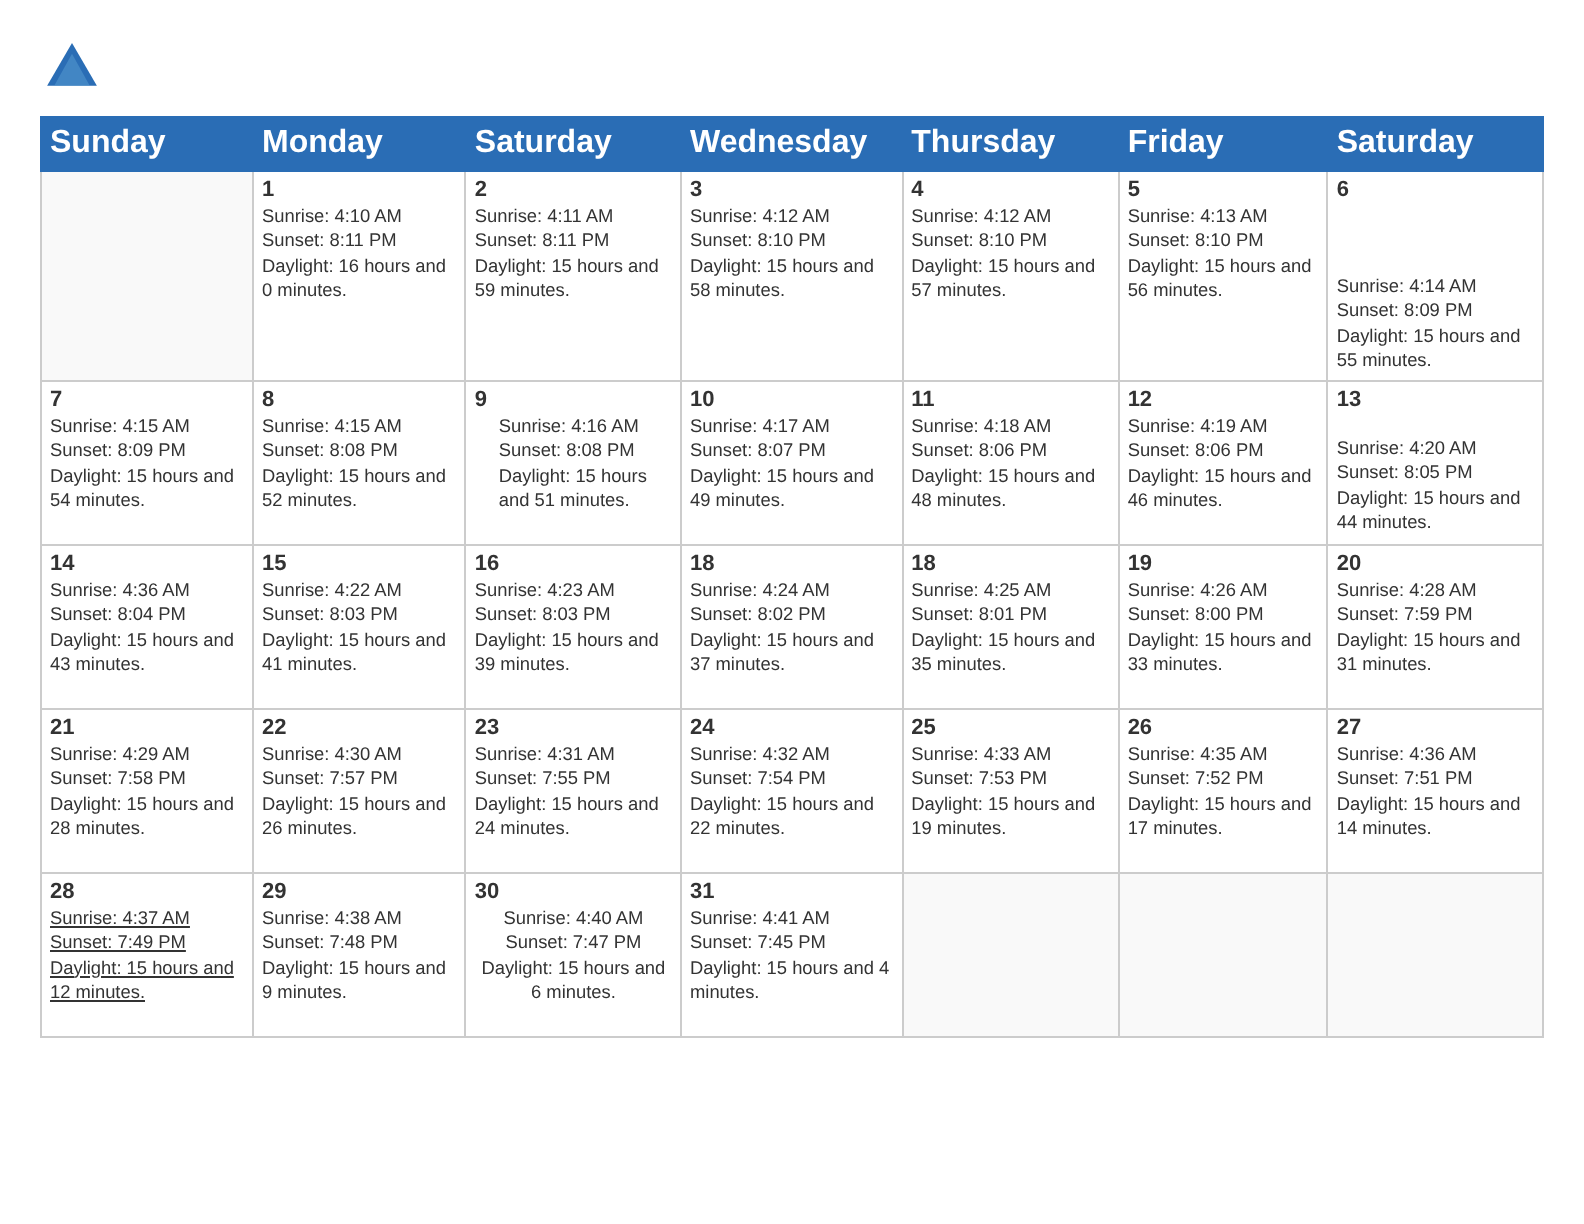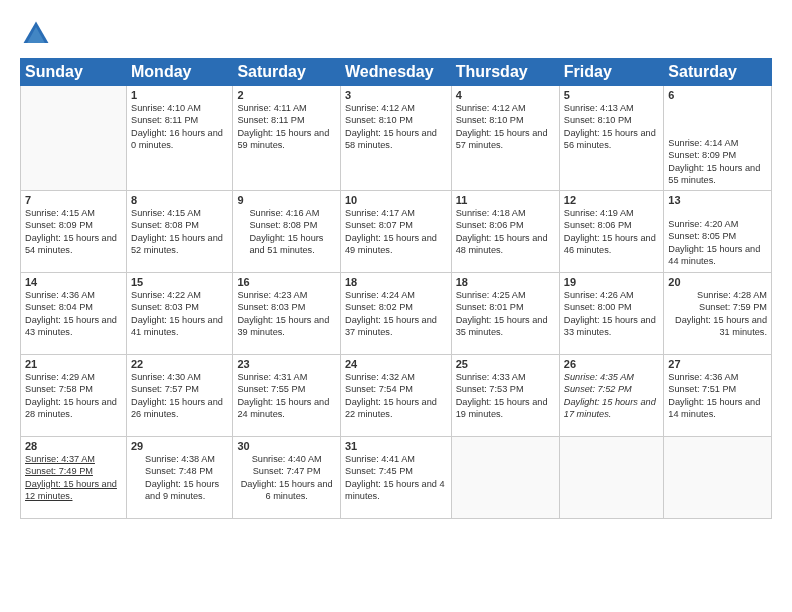--- a/index.html
+++ b/index.html
@@ -245,21 +245,21 @@
 Daylight: 15 hours and 35 minutes.</div>
           </td>
           <td>
             <div class="day-number">19</div>
             <div class="day-info" style="white-space: pre-line;">Sunrise: 4:26 AM
 Sunset: 8:00 PM
 Daylight: 15 hours and 33 minutes.</div>
           </td>
           <td>
             <div class="day-number">20</div>
-            <div class="day-info" style="white-space: pre-line; text-align: right;">Sunrise: 4:28 AM
+            <div class="day-info" style="white-space: pre-line;">Sunrise: 4:28 AM
 Sunset: 7:59 PM
 Daylight: 15 hours and 31 minutes.</div>
           </td>
         </tr>
         <tr>
           <td>
             <div class="day-number">21</div>
             <div class="day-info" style="white-space: pre-line;">Sunrise: 4:29 AM
 Sunset: 7:58 PM
 Daylight: 15 hours and 28 minutes.</div>
@@ -283,41 +283,41 @@
 Daylight: 15 hours and 22 minutes.</div>
           </td>
           <td>
             <div class="day-number">25</div>
             <div class="day-info" style="white-space: pre-line;">Sunrise: 4:33 AM
 Sunset: 7:53 PM
 Daylight: 15 hours and 19 minutes.</div>
           </td>
           <td>
             <div class="day-number">26</div>
-            <div class="day-info" style="white-space: pre-line; font-style: italic;">Sunrise: 4:35 AM
+            <div class="day-info" style="white-space: pre-line;">Sunrise: 4:35 AM
 Sunset: 7:52 PM
 Daylight: 15 hours and 17 minutes.</div>
           </td>
           <td>
             <div class="day-number">27</div>
             <div class="day-info" style="white-space: pre-line;">Sunrise: 4:36 AM
 Sunset: 7:51 PM
 Daylight: 15 hours and 14 minutes.</div>
           </td>
         </tr>
         <tr>
           <td>
             <div class="day-number">28</div>
             <div class="day-info" style="white-space: pre-line; text-decoration: underline;">Sunrise: 4:37 AM
 Sunset: 7:49 PM
 Daylight: 15 hours and 12 minutes.</div>
           </td>
           <td>
             <div class="day-number">29</div>
-            <div class="day-info" style="white-space: pre-line; margin-left: 14px;">Sunrise: 4:38 AM
+            <div class="day-info" style="white-space: pre-line;">Sunrise: 4:38 AM
 Sunset: 7:48 PM
 Daylight: 15 hours and 9 minutes.</div>
           </td>
           <td>
             <div class="day-number">30</div>
             <div class="day-info" style="white-space: pre-line; text-align: center;">Sunrise: 4:40 AM
 Sunset: 7:47 PM
 Daylight: 15 hours and 6 minutes.</div>
           </td>
           <td>

